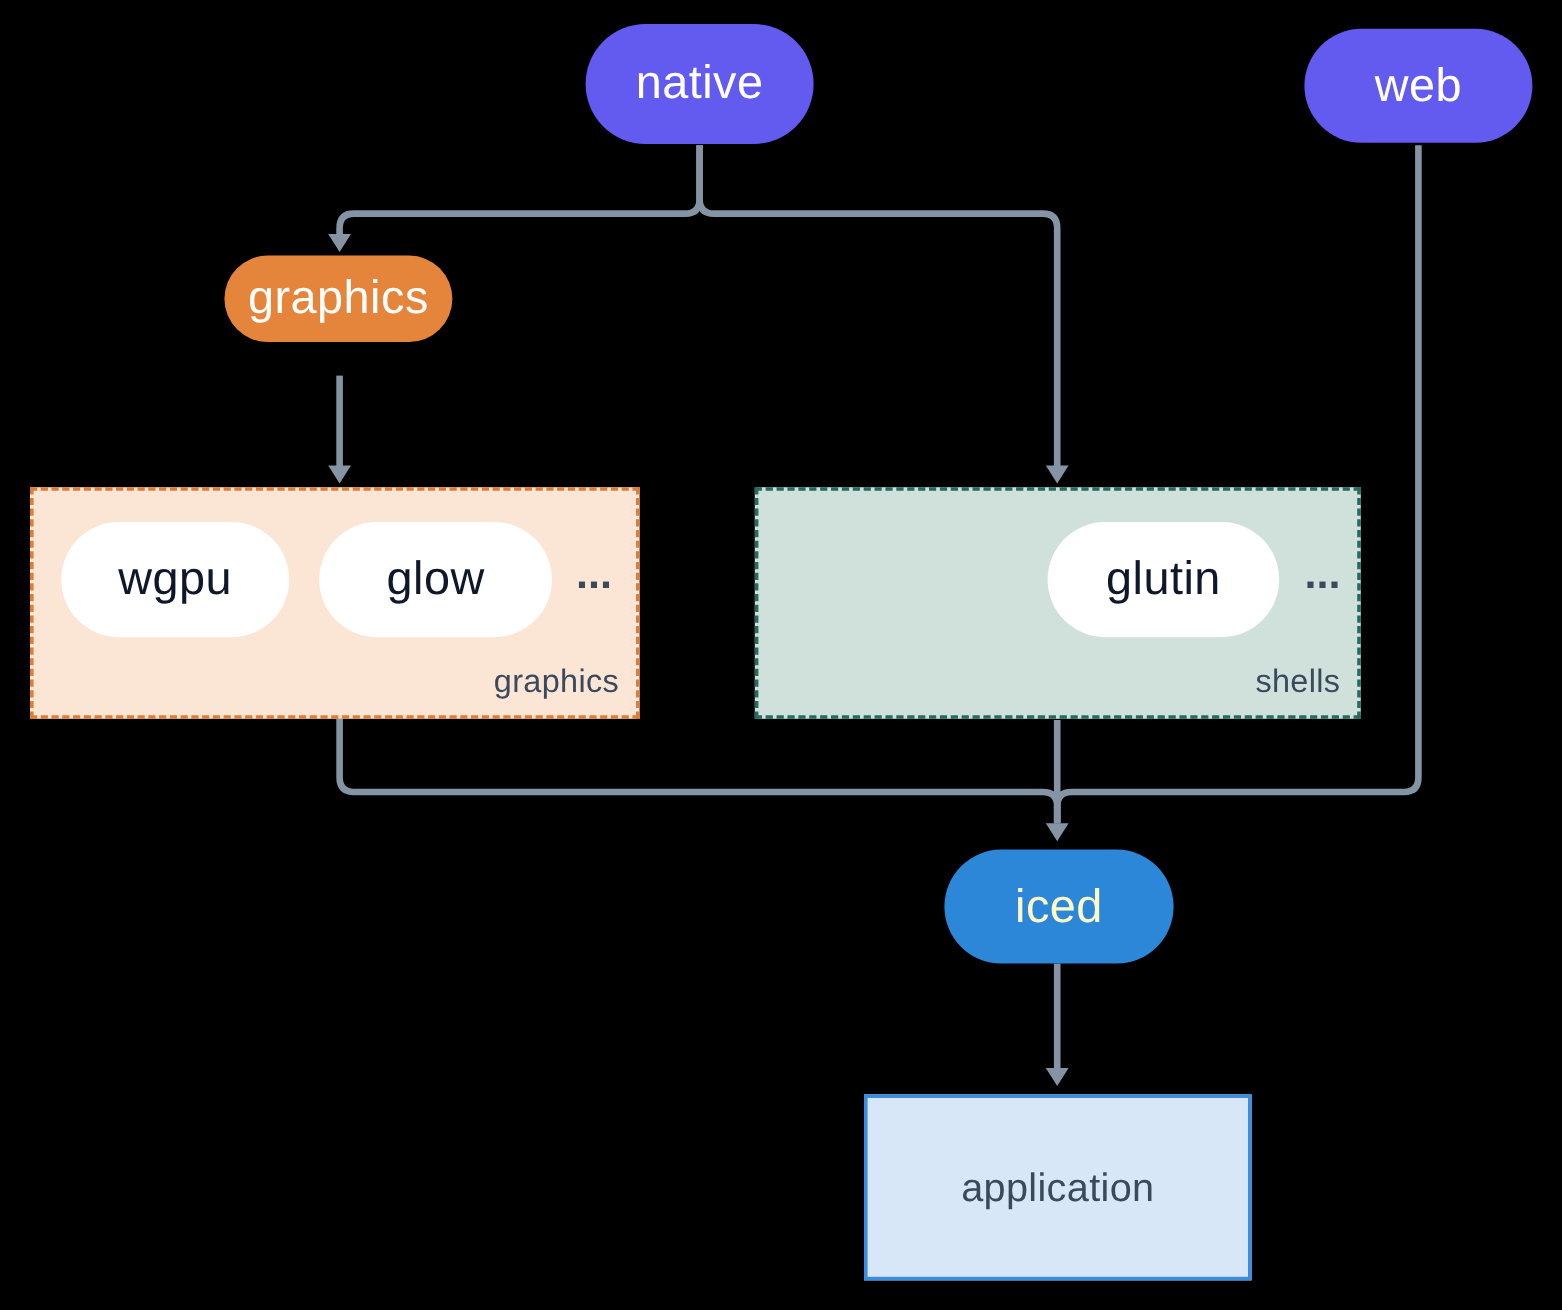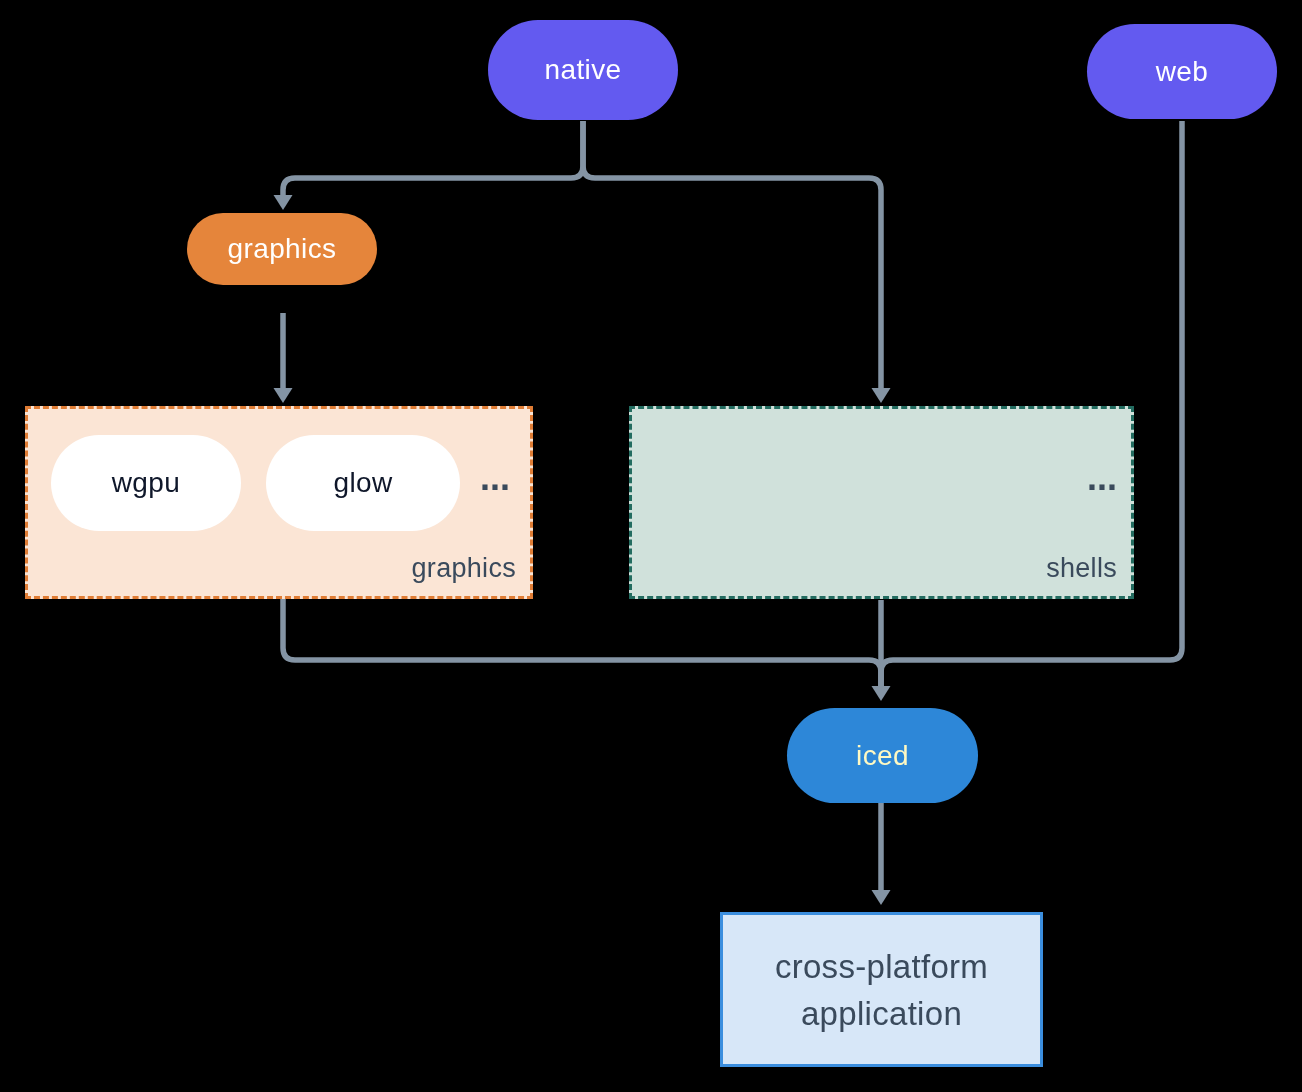--- a/index.html
+++ b/index.html
@@ -22,21 +22,21 @@
     stroke-width: 5.5;
   }
   .head { fill: #8494a4; stroke: none; }
 
   .pill {
     position: absolute;
     display: flex;
     align-items: center;
     justify-content: center;
     border-radius: 60px;
-    font-size: 28px;
+    font-size: 39px;
     letter-spacing: 0.4px;
     text-align: right;
   }
   .pill-purple { background: #635af0; color: #ffffff; }
   .pill-orange { background: #e5853b; color: #ffffff; }
   .pill-blue   { background: #2d87d8; color: #fef9c3; }
   .pill-white  { background: #ffffff; color: #0f172a; }
 
   .group {
     position: absolute;
@@ -124,26 +124,28 @@
       <span>wgpu</span>
     </div>
     <div class="pill pill-white" style="left:238px; top:26px; width:194px; height:96px;">
       <span>glow</span>
     </div>
     <span class="ellipsis" style="left:452px;">...</span>
     <span class="group-label">graphics</span>
   </div>
 
   <div class="group group-shells" style="left:629px; top:406px; width:505px; height:193px;">
+    <div class="pill pill-white" style="left:241px; top:26px; width:193px; height:96px;">
+      <span>glutin</span>
+    </div>
     <span class="ellipsis" style="left:455px;">...</span>
     <span class="group-label">shells</span>
   </div>
 
   <div class="pill pill-blue" style="left:787px; top:708px; width:191px; height:95px;">
     <span>iced</span>
   </div>
 
   <div class="appbox">
-    <span>cross-platform</span>
     <span>application</span>
   </div>
 
 </div>
 
 </body></html>

